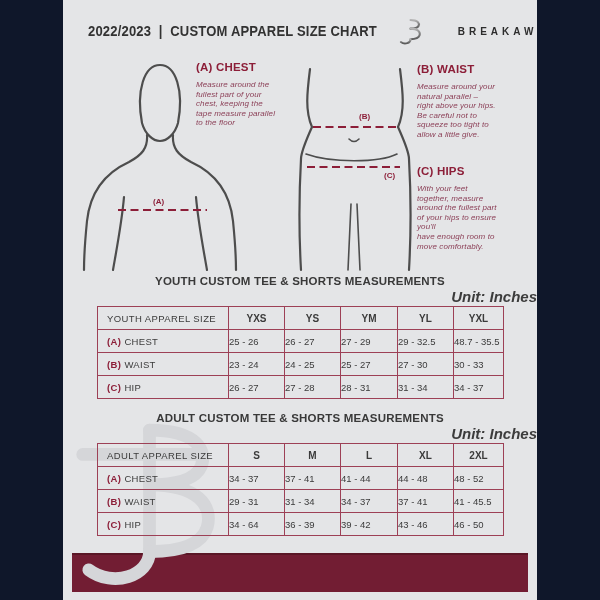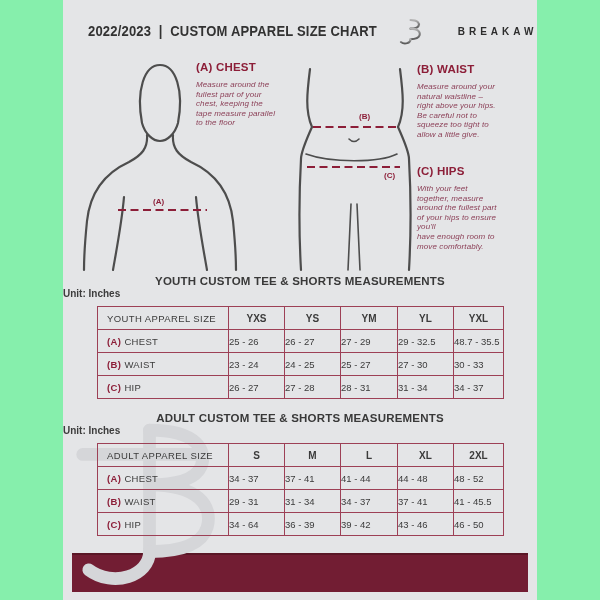--- a/index.html
+++ b/index.html
@@ -1,17 +1,17 @@
 <!DOCTYPE html>
 <html><head>
 <meta charset="utf-8">
 <style>
   html,body { margin:0; padding:0; background:#000; }
   .stage {
-    position:relative; width:600px; height:600px; background:#86efac;
+    position:relative; width:600px; height:600px; background:#0f172a;
     font-family:"Liberation Sans", sans-serif; overflow:hidden;
   }
   .page {
     position:absolute; left:63px; top:0; width:474px; height:600px;
     background:#e4e5e7; overflow:hidden;
   }
   
   .header {
     position:absolute; top:18px; left:25px; right:24px; height:26px;
     display:flex; justify-content:space-between; align-items:center;
@@ -39,22 +39,22 @@
   }
   .d-chest { left:133px; top:25px; width:120px; }
   .d-waist { left:354px; top:27px; width:115px; }
   .d-hips  { left:354px; top:129px; width:118px; }
   
   .sec-title {
     position:absolute; left:0; right:0; text-align:center;
     font-weight:bold; font-size:11.5px; color:#393939; letter-spacing:0.2px;
   }
   .sec-unit {
-    position:absolute; left:0; right:0; text-align:left;
-    font-weight:bold; font-size:10px; color:#3c3c3c;
+    position:absolute; left:0; right:0; text-align:right;
+    font-weight:bold; font-style:italic; font-size:15px; color:#3c3c3c;
   }
   .youth-title { top:275px;text-align:center; } .youth-unit { top:288px; }
   .adult-title { top:412px; } .adult-unit { top:425px; }
   
   table.size {
     position:absolute; left:34px; width:406px; border-collapse:collapse;
     table-layout:fixed; z-index:2; background:transparent;
   }
   .youth-table { top:306px; }
   .adult-table { top:443px; }
@@ -133,21 +133,21 @@
 
       <div class="m-heading h-chest">(A) CHEST</div>
       <div class="m-desc d-chest">Measure around the
 fullest part of your
 chest, keeping the
 tape measure parallel
 to the floor</div>
 
       <div class="m-heading h-waist">(B) WAIST</div>
       <div class="m-desc d-waist">Measure around your
-natural waistline –
+natural parallel –
 right above your hips.
 Be careful not to
 squeeze too tight to
 allow a little give.</div>
 
       <div class="m-heading h-hips">(C) HIPS</div>
       <div class="m-desc d-hips">With your feet
 together, measure
 around the fullest part
 of your hips to ensure

